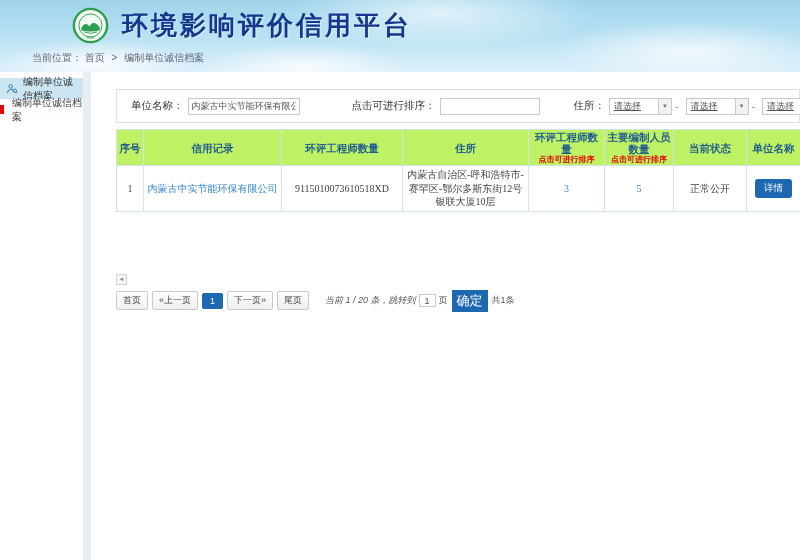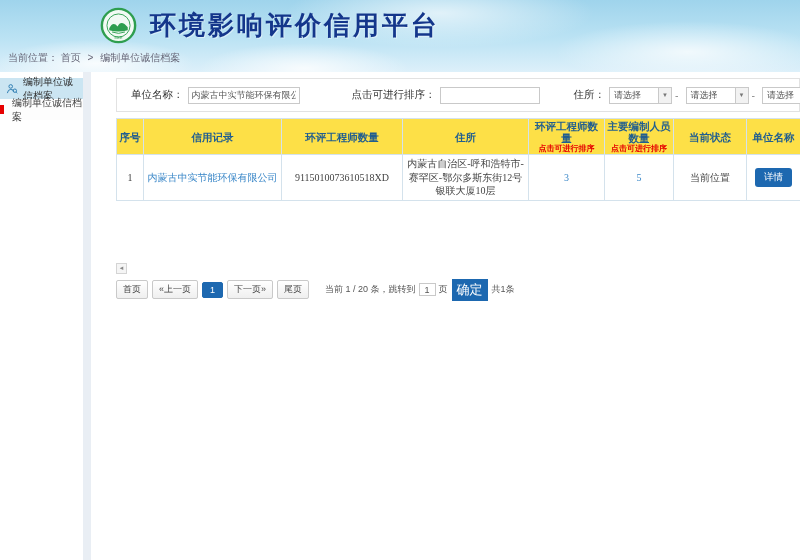--- a/index.html
+++ b/index.html
@@ -9,67 +9,67 @@
   
   .sky {
     height:72px;
     background:
       radial-gradient(ellipse 140px 34px at 12% 88%, rgba(255,255,255,.85), rgba(255,255,255,0) 70%),
       radial-gradient(ellipse 220px 50px at 55% 18%, rgba(255,255,255,.65), rgba(255,255,255,0) 70%),
       radial-gradient(ellipse 190px 44px at 86% 72%, rgba(255,255,255,.75), rgba(255,255,255,0) 70%),
       radial-gradient(ellipse 150px 36px at 38% 95%, rgba(255,255,255,.8), rgba(255,255,255,0) 70%),
       linear-gradient(180deg,#9fd4ec 0%, #bce3f4 55%, #ddf0fa 100%);
   }
-  .brand { display:flex; align-items:center; gap:13px; padding:5px 0 0 100px; height:46px; }
+  .brand { display:flex; align-items:center; gap:13px; padding:5px 0 0 72px; height:46px; }
   .logo-svg { width:37px; height:37px; display:block; }
   .app-title {
     font-size:26px; font-weight:900; color:#14368b; letter-spacing:3px;
     text-shadow:1px 1px 0 rgba(255,255,255,.45);
   }
-  .breadcrumb { font-size:10px; color:#667; padding-left:8px; margin-top:5px; }
+  .breadcrumb { font-size:10px; color:#667; padding-left:8px; margin-top:5px;margin-left:24px; }
   .breadcrumb a { color:#667; text-decoration:none; cursor:pointer; }
   .crumb-sep { margin:0 4px; }
 
   
   .body-row { display:flex; height:488px; align-items:stretch; }
   .sidebar { width:98px; background:#fff; padding-top:6px; }
   .side-group {
     height:21px; background:#cbe5f2; display:flex; align-items:center;
     gap:5px; padding-left:6px; font-size:10px; color:#333; cursor:pointer;
   }
   .side-group svg { width:12px; height:12px; flex:0 0 auto; }
   .side-item {
     position:relative; height:21px; display:flex; align-items:center;
     padding-left:12px; font-size:10px; color:#444; cursor:pointer; background:#fdfdfd;
   }
   .active-marker { position:absolute; left:0; top:6px; width:4px; height:9px; background:#e60000; }
   .gutter { width:10px; background:#e9eef4; }
 
-  .main { width:684px; margin-left:25px; padding-top:6px; }
+  .main { width:684px; margin-left:25px; padding-top:17px; }
 
   
   .search-panel {
     width:100%; height:34px; border:1px solid #e2e2e2; background:#fff;
     display:flex; align-items:center; padding:0 8px 0 14px; font-size:10.5px; color:#333;
   }
   .fld-label { white-space:nowrap; }
   .txt-input { height:17px; border:1px solid #c9c9c9; font-size:9px; padding:0 3px; color:#555; outline:none; }
   .inp-name { width:112px; margin-left:4px; }
   .inp-code { width:100px; margin-left:4px; }
   .gap-a { margin-left:52px; }
   .gap-b { margin-left:34px; }
   .sel { display:inline-flex; border:1px solid #c9c9c9; height:17px; align-items:stretch; background:#fff; margin-left:4px; cursor:pointer; }
-  .sel-txt { width:48px; font-size:9px; color:#555; display:flex; align-items:center; padding-left:4px; }
+  .sel-txt { width:48px; font-size:9px; color:#555; display:flex; align-items:center; padding-left:4px;text-decoration:underline; }
   .sel-arrow { width:13px; border-left:1px solid #c9c9c9; background:#f2f2f2; display:flex; align-items:center; justify-content:center; font-size:6px; color:#777; }
   .dash { margin:0 3px; color:#888; }
 
   
   table.results { margin-top:6px; border-collapse:collapse; width:100%; table-layout:fixed; }
   .results th, .results td { border:1px solid #d4e2ec; text-align:center; vertical-align:middle; }
-  .results thead th { background:#fde047; color:#215e8f; font-weight:bold; font-size:10.5px; height:23px; padding:1px 2px; line-height:1.15; }
+  .results thead th { background:#bef264; color:#215e8f; font-weight:bold; font-size:10.5px; height:23px; padding:1px 2px; line-height:1.15; }
   .sort-hint { display:block; color:#e60000; font-size:8px; font-weight:bold; cursor:pointer;font-family:Liberation Mono, monospace; }
   .results tbody td { height:31px; font-size:10px; color:#444; background:#fff;font-family:Liberation Serif, serif; }
   .cell-link { color:#3a87c8; text-decoration:none; cursor:pointer; }
   .addr-cell { font-size:8.5px; line-height:1.35; padding:2px 3px; color:#555; }
   .btn-detail {
     background:#1d68b0; color:#fff; border:none; border-radius:3px; cursor:pointer;
     font-size:9.5px; padding:3px 9px; font-family:inherit;
   }
   col.c-no{width:27px} col.c-name{width:138px} col.c-code{width:121px} col.c-addr{width:126px}
   col.c-eng{width:76px} col.c-staff{width:69px} col.c-status{width:73px} col.c-credit{width:54px}
@@ -84,21 +84,21 @@
   
   .pagination { margin-top:5px; display:flex; align-items:center; font-size:9px; color:#555; }
   .pg-btn {
     border:1px solid #c9c9c9; background:linear-gradient(#ffffff,#efefef); cursor:pointer;
     padding:2px 6px; font-size:9px; color:#444; border-radius:2px; margin-right:4px; font-family:inherit;
   }
   .pg-active {
     background:#1d68b0; border-color:#1d68b0; color:#fff; cursor:default;
     padding:2px 7px; border-radius:2px; margin-right:4px; font-size:9px; border-style:solid; border-width:1px;
   }
-  .pg-info { margin-left:12px; white-space:nowrap; }
+  .pg-info { margin-left:12px; white-space:nowrap;font-style:italic; }
   .jump-input { width:17px; height:13px; border:1px solid #c9c9c9; font-size:9px; text-align:center; margin:0 3px; outline:none; color:#555; }
   .btn-confirm { background:#1d68b0; color:#fff; border:none; cursor:pointer; font-size:13px; padding:2px 5px; margin:0 4px; font-family:inherit; }
 </style>
 </head>
 <body>
 
 <div class="page">
 
   <div class="sky">
     <div class="brand">
@@ -195,21 +195,21 @@
           </tr>
         </thead>
         <tbody>
           <tr>
             <td>1</td>
             <td><a class="cell-link">内蒙古中实节能环保有限公司</a></td>
             <td>9115010073610518XD</td>
             <td class="addr-cell">内蒙古自治区-呼和浩特市-赛罕区-鄂尔多斯东街12号银联大厦10层</td>
             <td><a class="cell-link">3</a></td>
             <td><a class="cell-link">5</a></td>
-            <td>当前位置</td>
+            <td>正常公开</td>
             <td><button class="btn-detail">详情</button></td>
           </tr>
         </tbody>
       </table>
 
       <div class="hscroll">
         <span class="hs-arrow">◄</span>
       </div>
 
       <div class="pagination">

